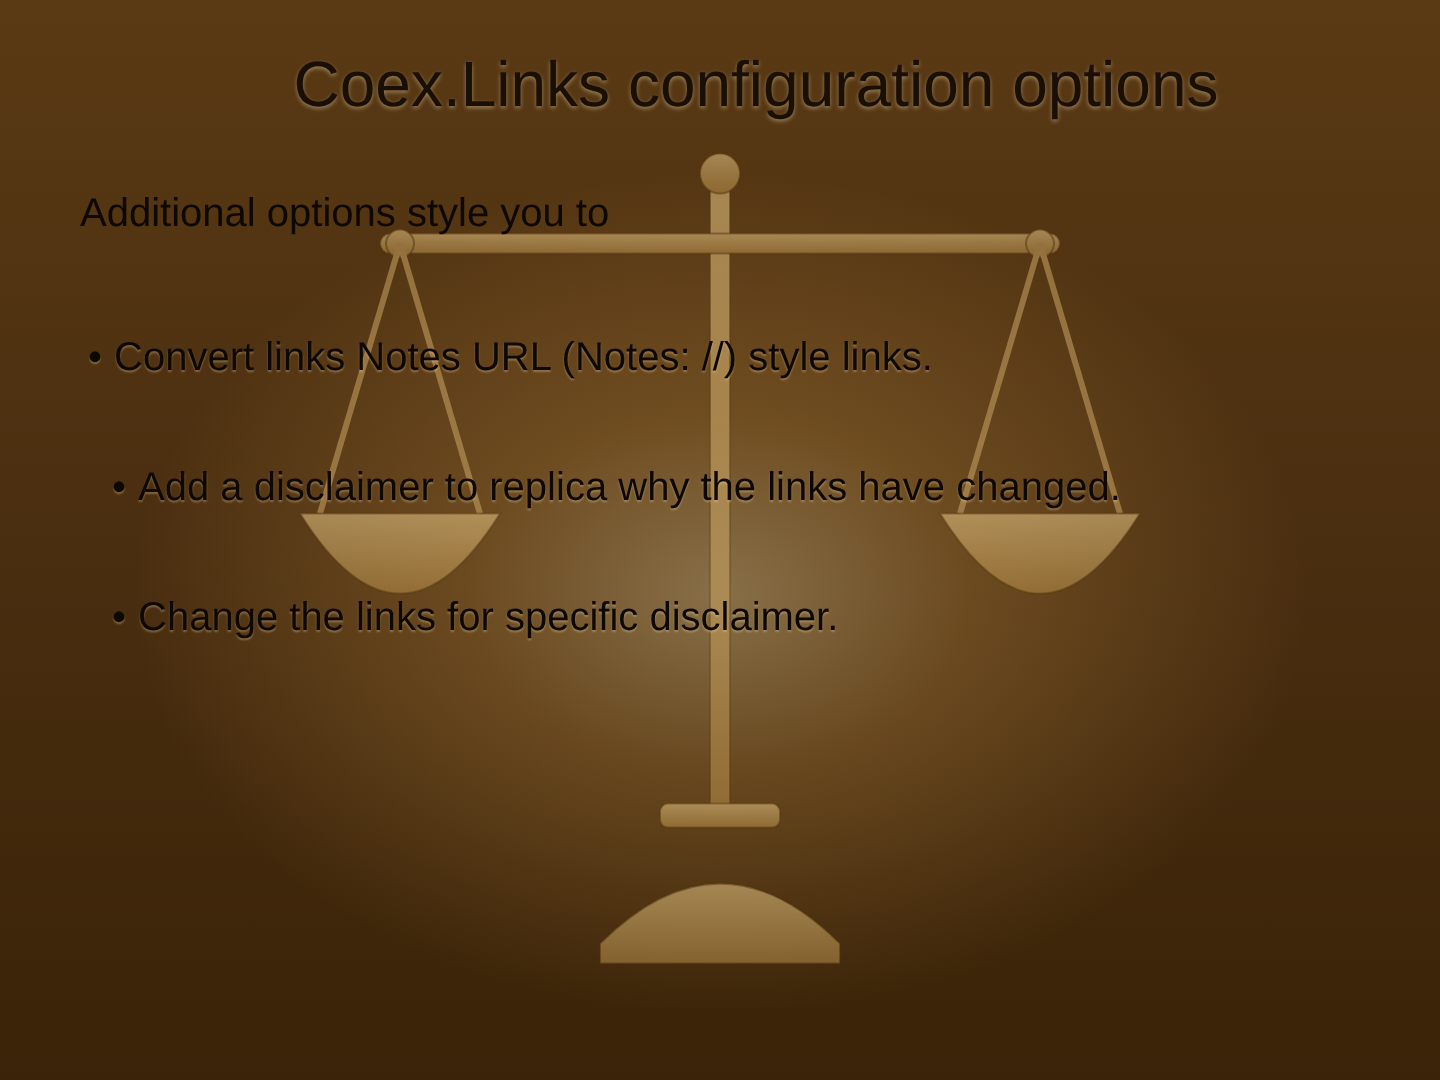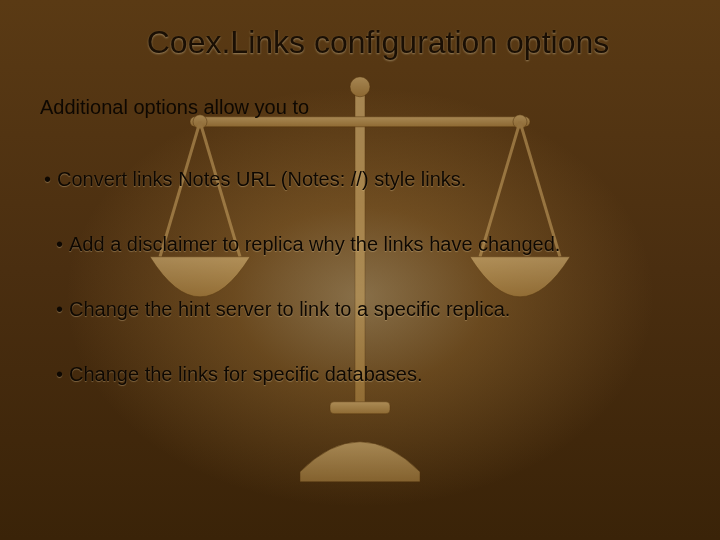--- a/index.html
+++ b/index.html
@@ -92,30 +92,27 @@
       <path d="M 20 180 Q 70 260 120 180 Z"></path>
       <line x1="390" y1="45" x2="350" y2="180" stroke="#caa463" stroke-width="3"></line>
       <line x1="390" y1="45" x2="430" y2="180" stroke="#caa463" stroke-width="3"></line>
       <path d="M 340 180 Q 390 260 440 180 Z"></path>
       <rect x="200" y="325" width="60" height="12" rx="4"></rect>
       <path d="M 170 395 Q 230 335 290 395 L 290 405 L 170 405 Z"></path>
     </g>
   </svg>
 
   <div class="title">Coex.Links configuration options</div>
-  <div class="subtitle">Additional options allow you to</div>
+  <div class="subtitle">Additional options style you to</div>
 
   <div class="bullets">
     <div class="bullet">
       <span class="dot">•</span><span>Convert links Notes URL (Notes: //) style links.</span>
     </div>
     <div class="bullet indent">
       <span class="dot">•</span><span>Add a disclaimer to replica why the links have changed.</span>
     </div>
     <div class="bullet indent">
-      <span class="dot">•</span><span>Change the hint server to link to a specific replica.</span>
-    </div>
-    <div class="bullet indent">
-      <span class="dot">•</span><span>Change the links for specific databases.</span>
+      <span class="dot">•</span><span>Change the links for specific disclaimer.</span>
     </div>
   </div>
 
 </div>
 
 </body></html>

